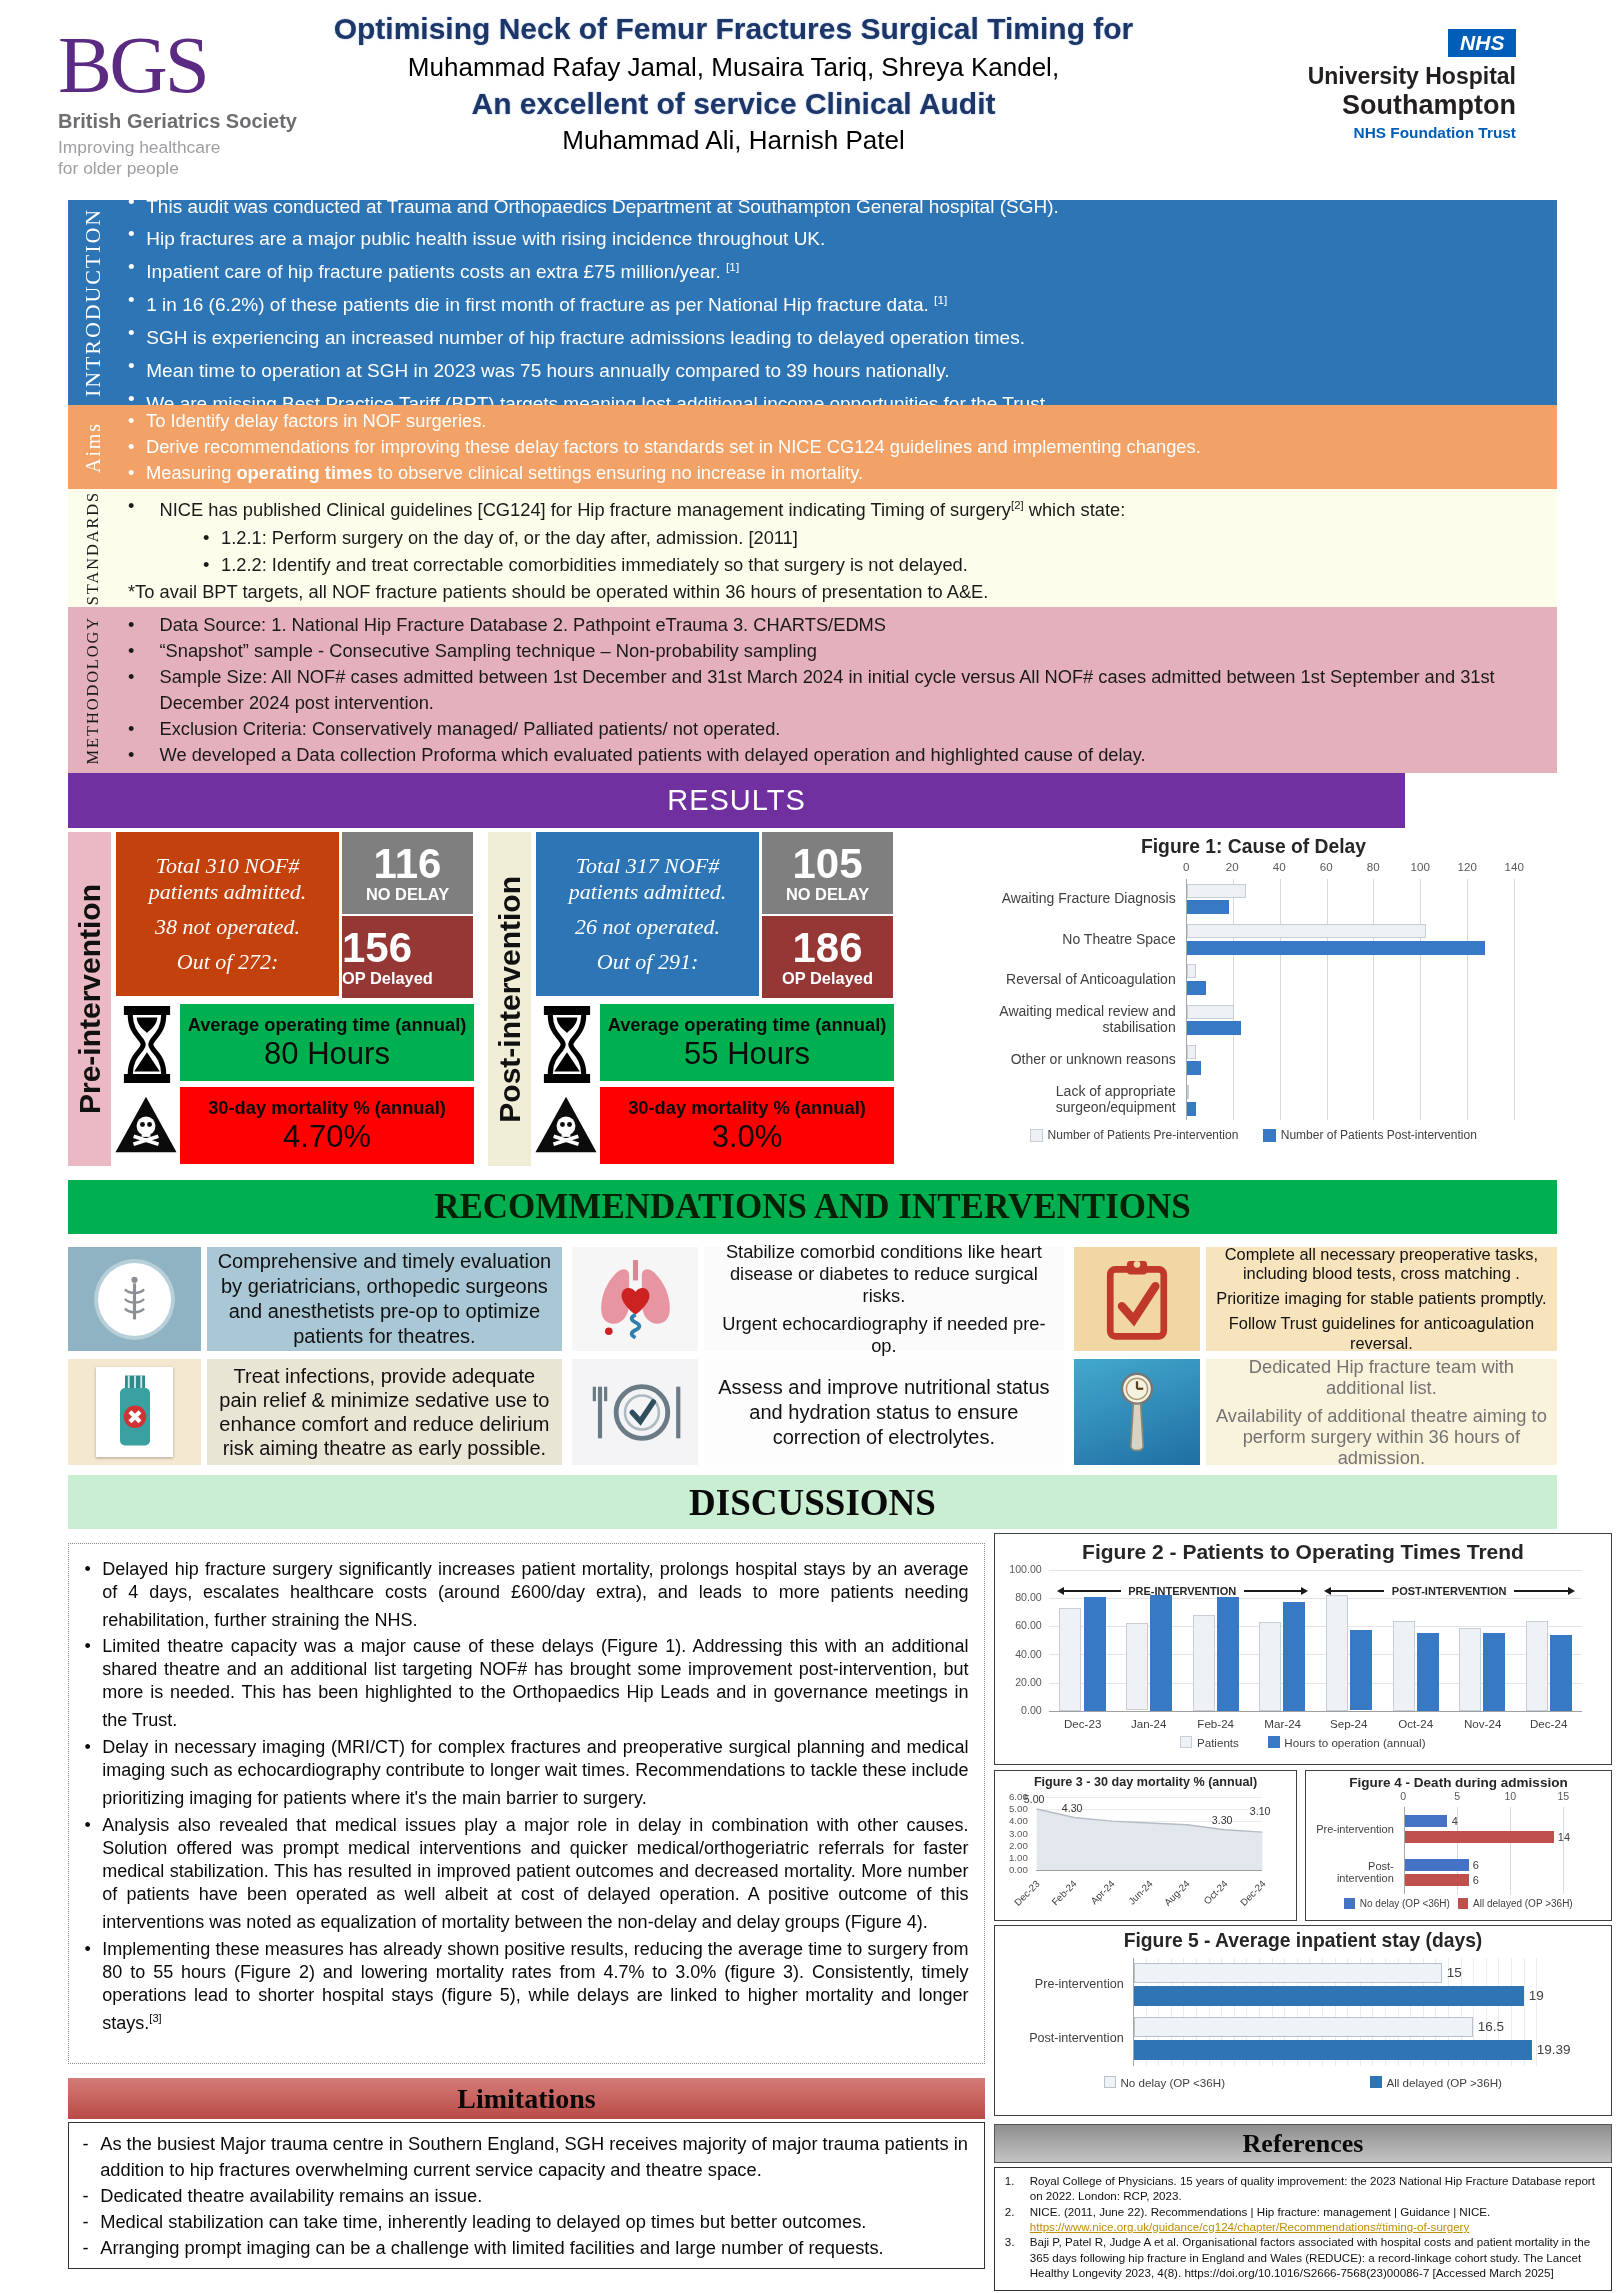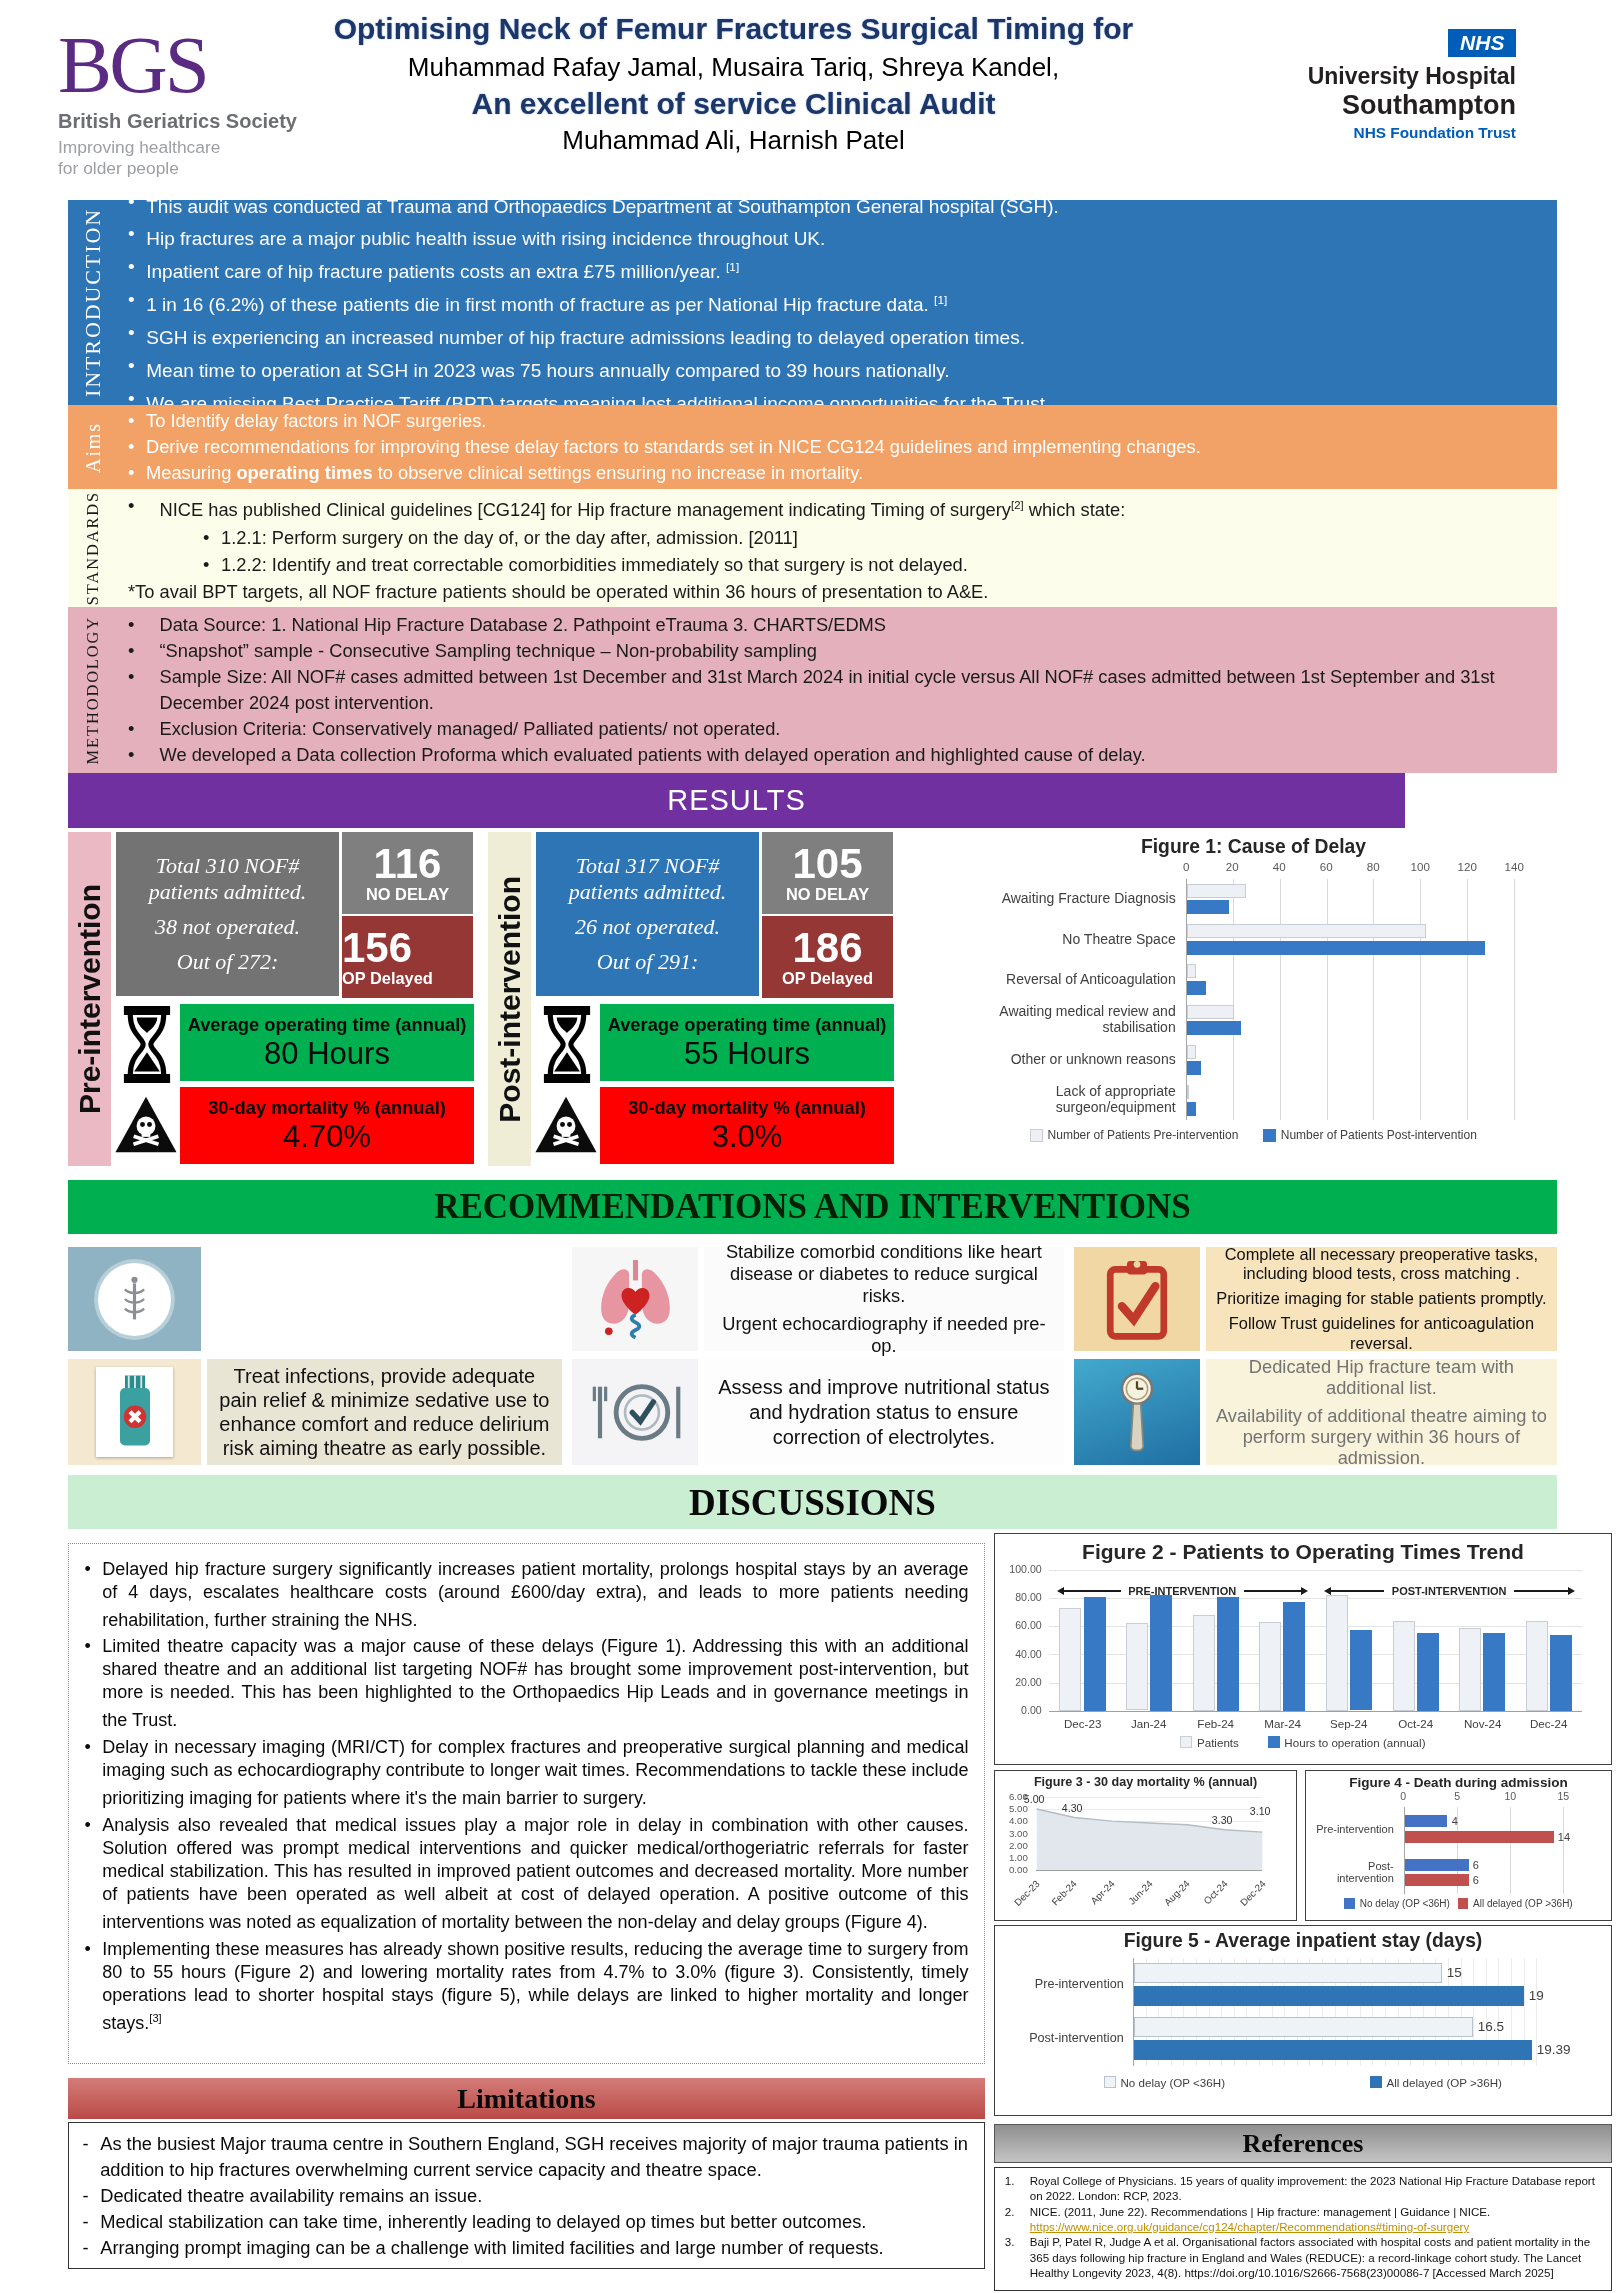--- a/index.html
+++ b/index.html
@@ -152,21 +152,21 @@
   </div>
 </div>
 
 <div class="abs" style="left:68px;top:773px;width:1337px;height:55px;background:#7030a0;display:flex;align-items:center;justify-content:center;">
   <div style="color:#fff;font-size:29px;letter-spacing:1px;">RESULTS</div>
 </div>
 
 <div class="abs" style="left:68px;top:832px;width:43px;height:334px;background:#ebb9c4;display:flex;align-items:center;justify-content:center;">
   <div style="writing-mode:vertical-rl;transform:rotate(180deg);font-size:30px;font-weight:bold;color:#111;">Pre-intervention</div>
 </div>
-<div class="abs" style="left:116px;top:832px;width:223px;height:164px;background:#737373;display:flex;flex-direction:column;justify-content:center;gap:8.7px;text-align:center;font-family:'Liberation Serif',serif;font-style:italic;color:#fff;font-size:22px;padding:0 7.7px;box-sizing:border-box;">
+<div class="abs" style="left:116px;top:832px;width:223px;height:164px;background:#c2410c;display:flex;flex-direction:column;justify-content:center;gap:8.7px;text-align:center;font-family:'Liberation Serif',serif;font-style:italic;color:#fff;font-size:22px;padding:0 7.7px;box-sizing:border-box;">
   <div>Total 310 NOF# patients admitted.</div>
   <div>38 not operated.</div>
   <div>Out of 272:</div>
 </div>
 <div class="abs" style="left:342px;top:832px;width:131px;height:82px;background:#7f7f7f;display:flex;flex-direction:column;align-items:center;justify-content:center;">
   <div class="statnum" style="font-size:42px;">116</div>
   <div class="statlab" style="font-size:16.4px;">NO DELAY</div>
 </div>
 <div class="abs" style="left:342px;top:916px;width:131px;height:82px;background:#943735;display:flex;flex-direction:column;align-items:flex-start;justify-content:center;">
   <div class="statnum" style="font-size:42px;">156</div>
@@ -307,20 +307,23 @@
 
 <div class="abs reccell" style="left:68px;top:1247px;width:494px;height:104px;">
   <div class="recicon" style="width:133px;background:#8fb3c2;">
     <div style="width:73px;height:73px;border-radius:50%;background:#fff;display:flex;align-items:center;justify-content:center;box-shadow:0 0 0 3.9px #b7cfd9;">
       <svg viewBox="0 0 24 40" width="29" height="48">
         <circle cx="12" cy="4" r="2.6" fill="#8a8f94"></circle>
         <line x1="12" y1="7" x2="12" y2="37" stroke="#8a8f94" stroke-width="2.6"></line>
         <path d="M4 12 C8 16 16 16 20 12 M4 20 C8 24 16 24 20 20 M4 28 C8 32 16 32 20 28" stroke="#8a8f94" stroke-width="2" fill="none"></path>
       </svg>
     </div>
+  </div>
+  <div class="rectext" style="background:#a9c7d4;color:#111;font-size:20px;line-height:25px;padding:3.9px 9.7px;">
+    <div>Comprehensive and timely evaluation by geriatricians, orthopedic surgeons and anesthetists pre-op to optimize patients for theatres.</div>
   </div>
 </div>
 
 <div class="abs reccell" style="left:572px;top:1247px;width:492px;height:104px;">
   <div class="recicon" style="width:126px;background:#f6f6f6;">
     <svg viewBox="0 0 70 66" width="89" height="85">
       <rect x="33" y="2" width="4" height="16" fill="#d98795"></rect>
       <path d="M30 14 C30 8 24 8 20 12 C12 20 8 30 8 40 C8 48 12 52 18 52 C26 52 30 44 30 36 Z" fill="#e895a2"></path>
       <path d="M40 14 C40 8 46 8 50 12 C58 20 62 30 62 40 C62 48 58 52 52 52 C44 52 40 44 40 36 Z" fill="#e895a2"></path>
       <path d="M35 27 C32 22 24 23 24 30 C24 37 35 45 35 45 C35 45 46 37 46 30 C46 23 38 22 35 27 Z" fill="#cc2222"></path>

